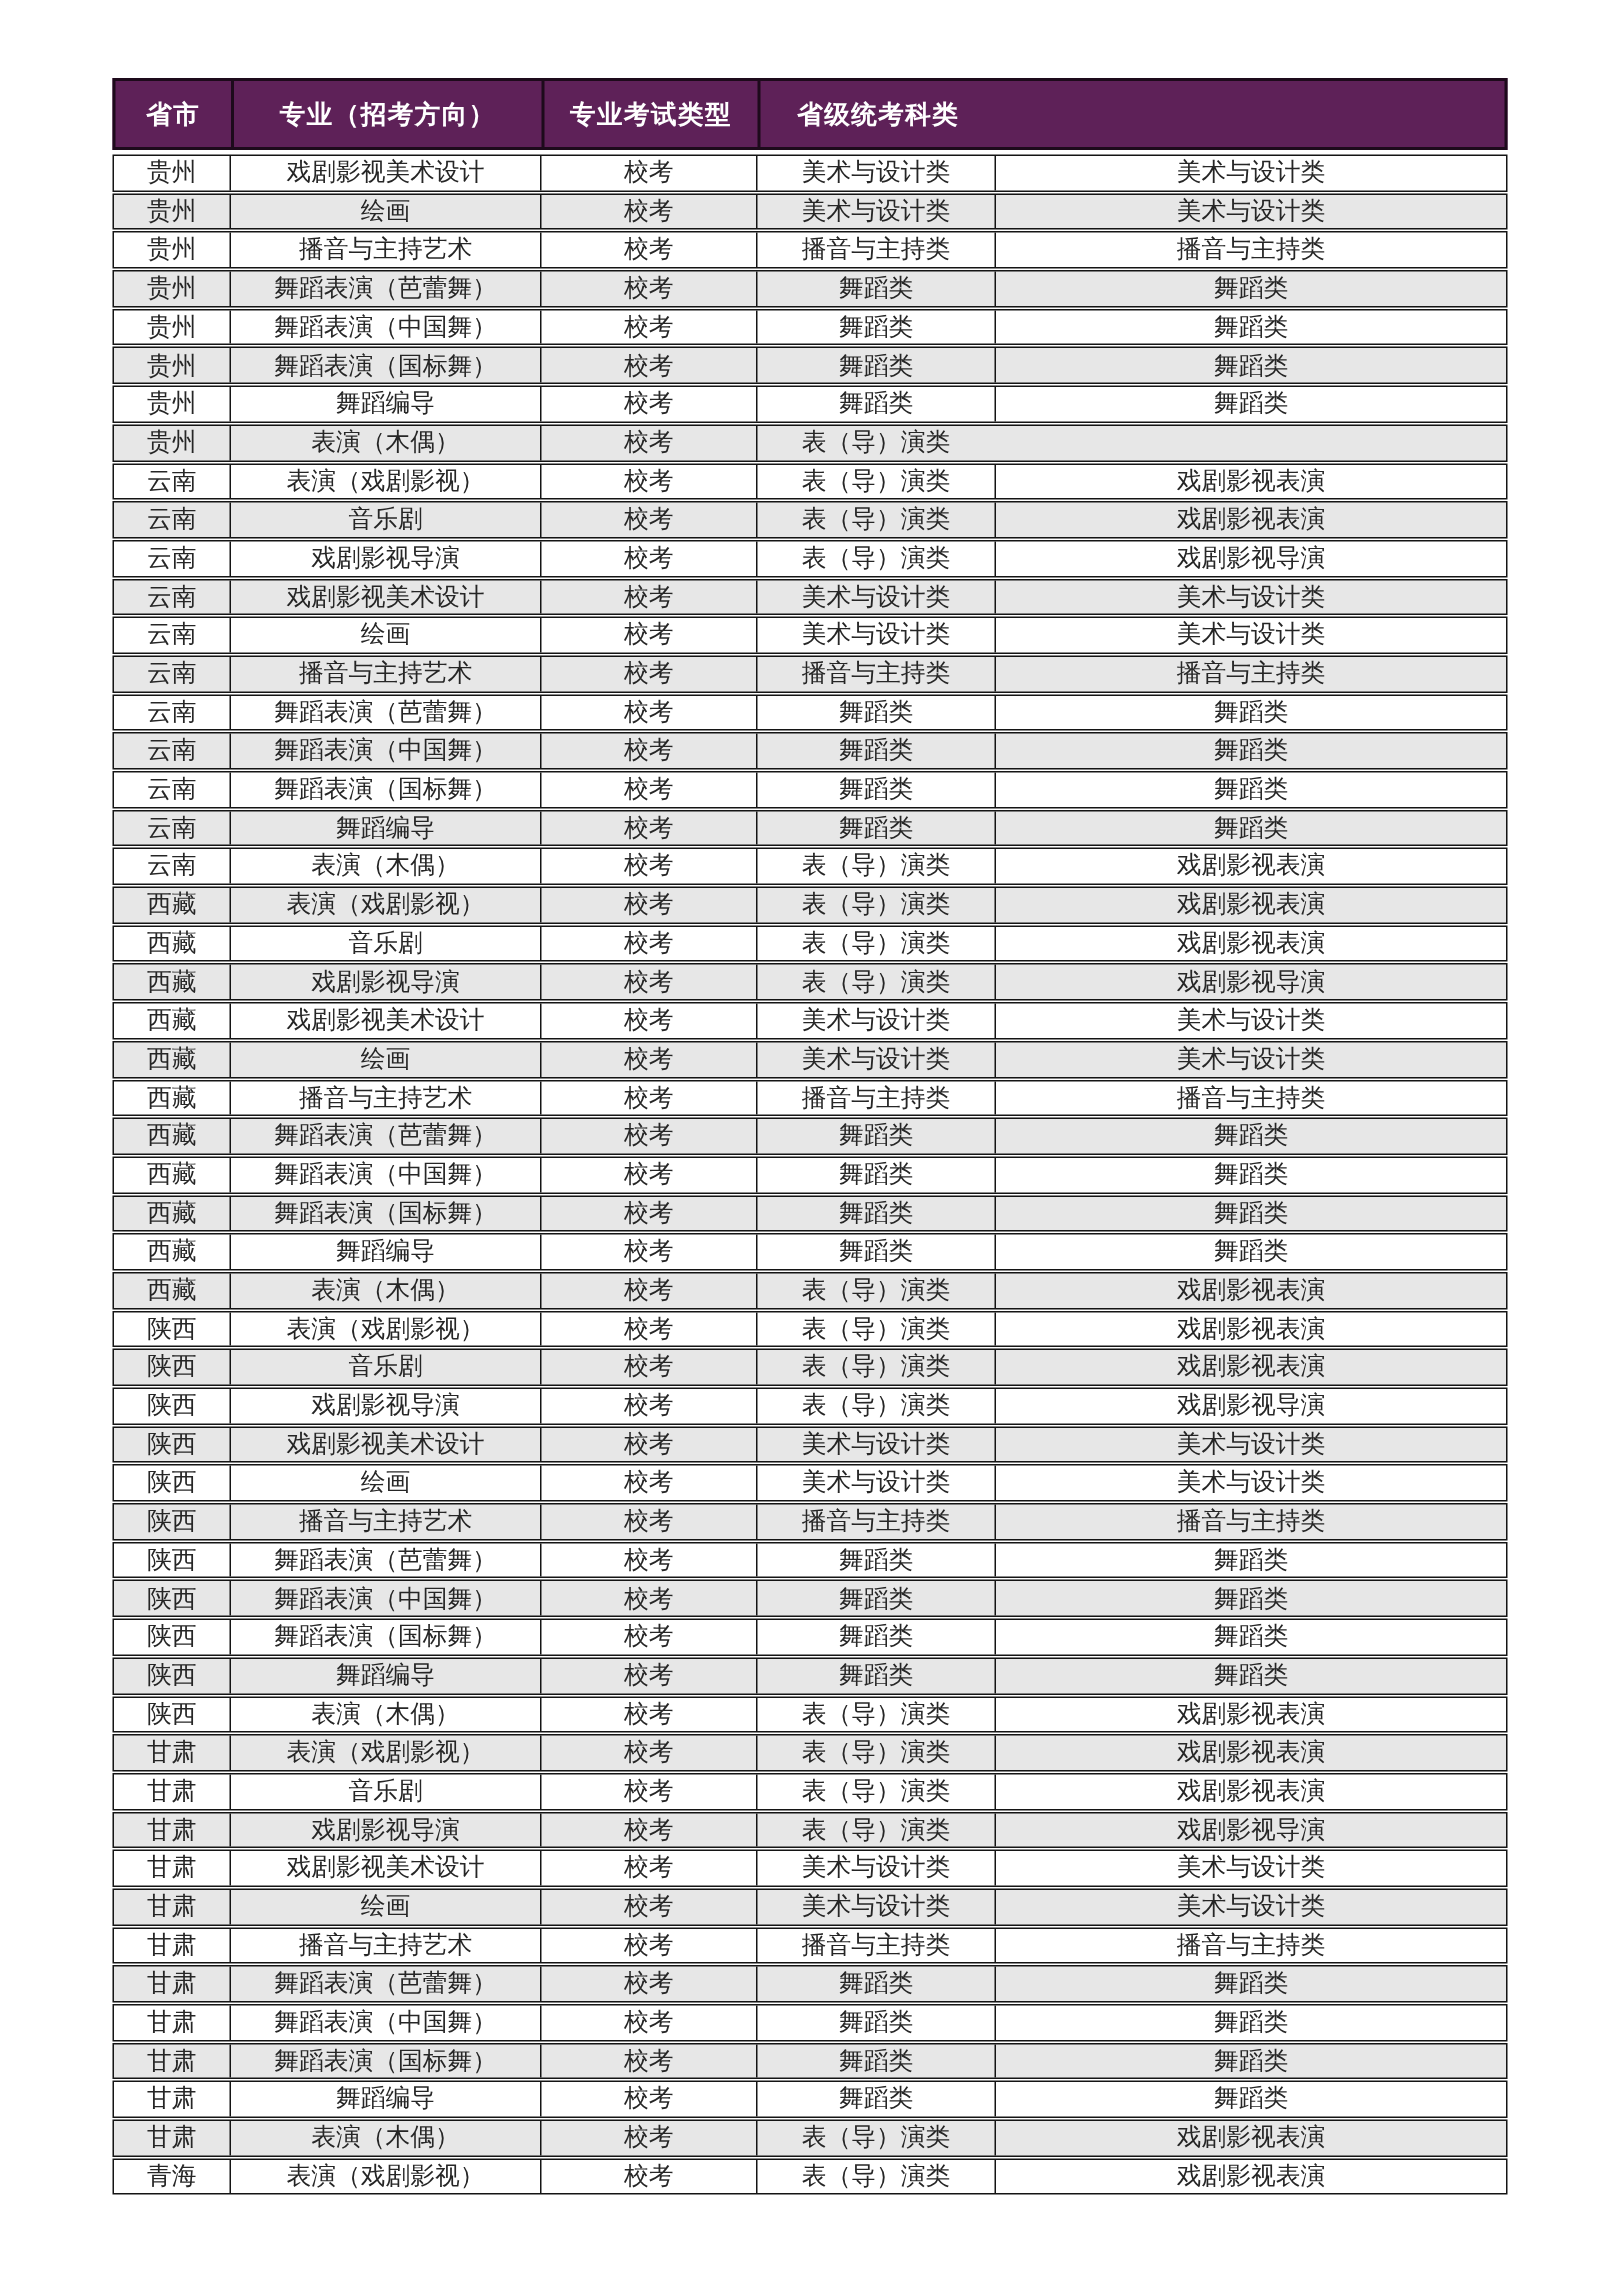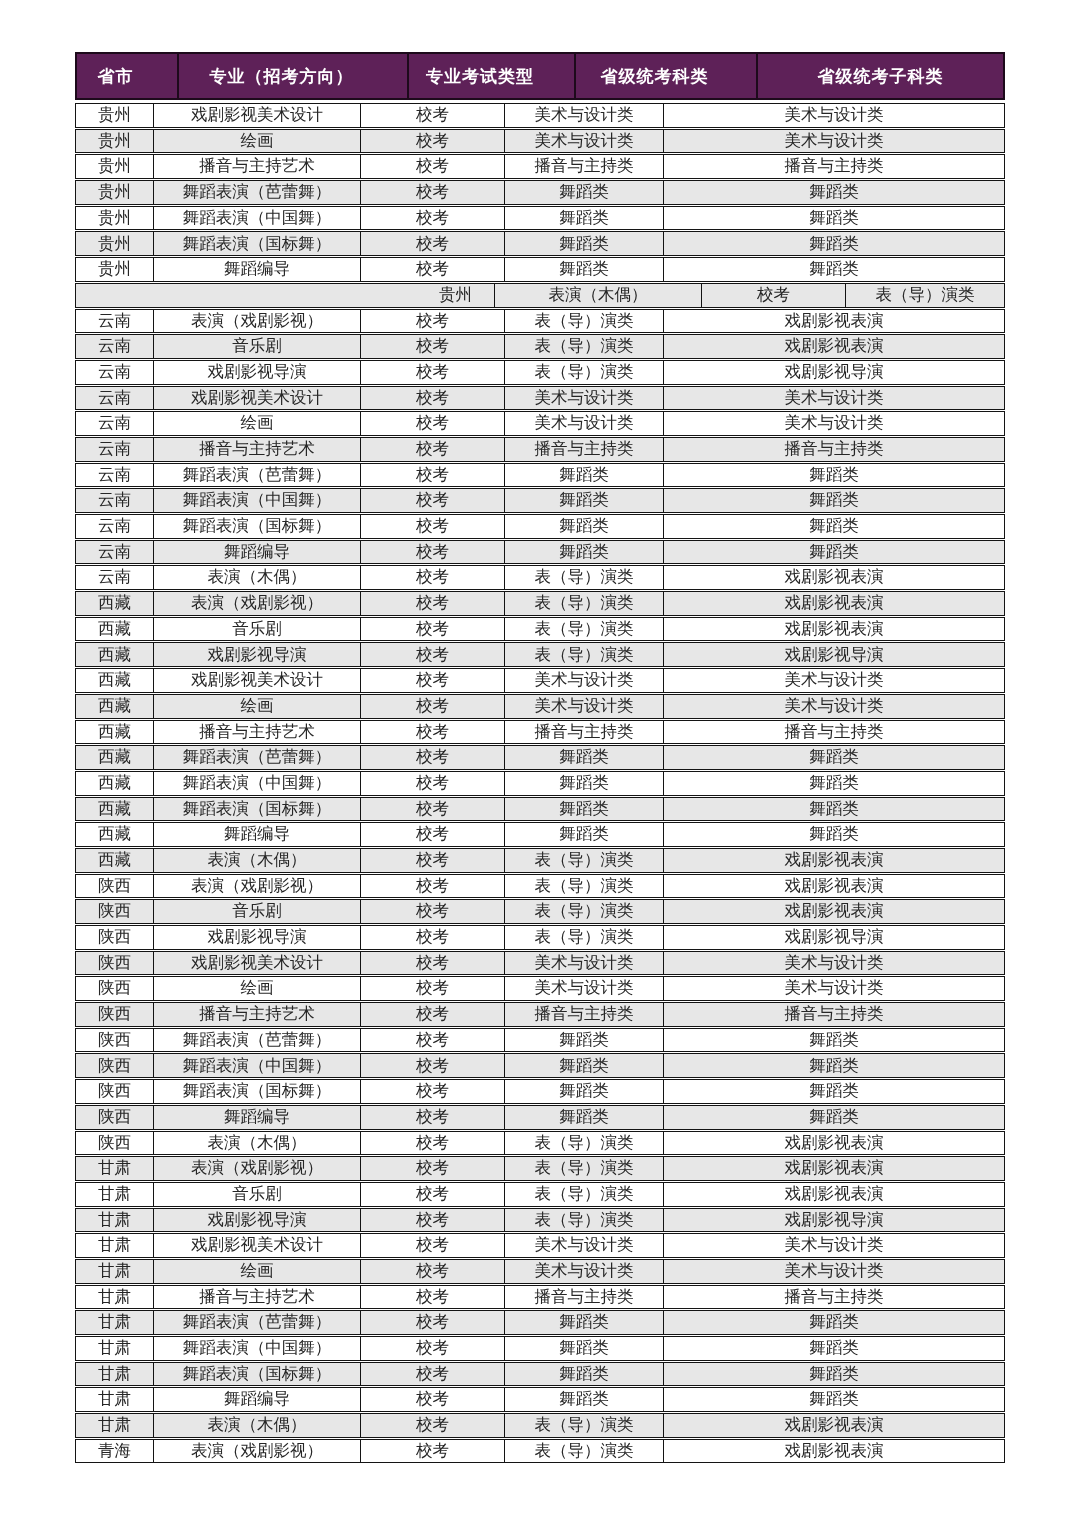--- a/index.html
+++ b/index.html
@@ -25,30 +25,28 @@
   .header-row .cell{
     display:flex;align-items:center;justify-content:center;
     box-sizing:border-box;
     color:#ffffff;
     font-weight:bold;
     font-size:17px;
     letter-spacing:1px;
   }
   .header-row .cell + .cell{
     border-left:2.5px solid #1d0a1b;
-    margin-left:23px;
   }
   .row{
     display:flex;
     box-sizing:border-box;
     height:24.7px;
     background:#ffffff;
     border:1.5px solid #141414;
     margin-bottom:1px;
-    justify-content:flex-end;
   }
   .row.alt{ background:#e7e7e7; }
   .row .cell{
     display:flex;align-items:center;justify-content:center;
     box-sizing:border-box;
     color:#262626;
     font-size:16.5px;
     line-height:1;
     white-space:nowrap;
     overflow:hidden;
@@ -64,21 +62,20 @@
 </style>
 </head>
 <body>
 
 <div class="table-wrap">
   <div class="header-row">
     <div class="cell col1">省市</div>
     <div class="cell col2">专业（招考方向）</div>
     <div class="cell col3">专业考试类型</div>
     <div class="cell col4">省级统考科类</div>
-    <div class="cell col5">省级统考子科类</div>
   </div>
   <div id="table-body">
       <div class="row">
         <div class="cell col1">贵州</div>
         <div class="cell col2">戏剧影视美术设计</div>
         <div class="cell col3">校考</div>
         <div class="cell col4">美术与设计类</div>
         <div class="cell col5">美术与设计类</div>
       </div>
       <div class="row alt">

